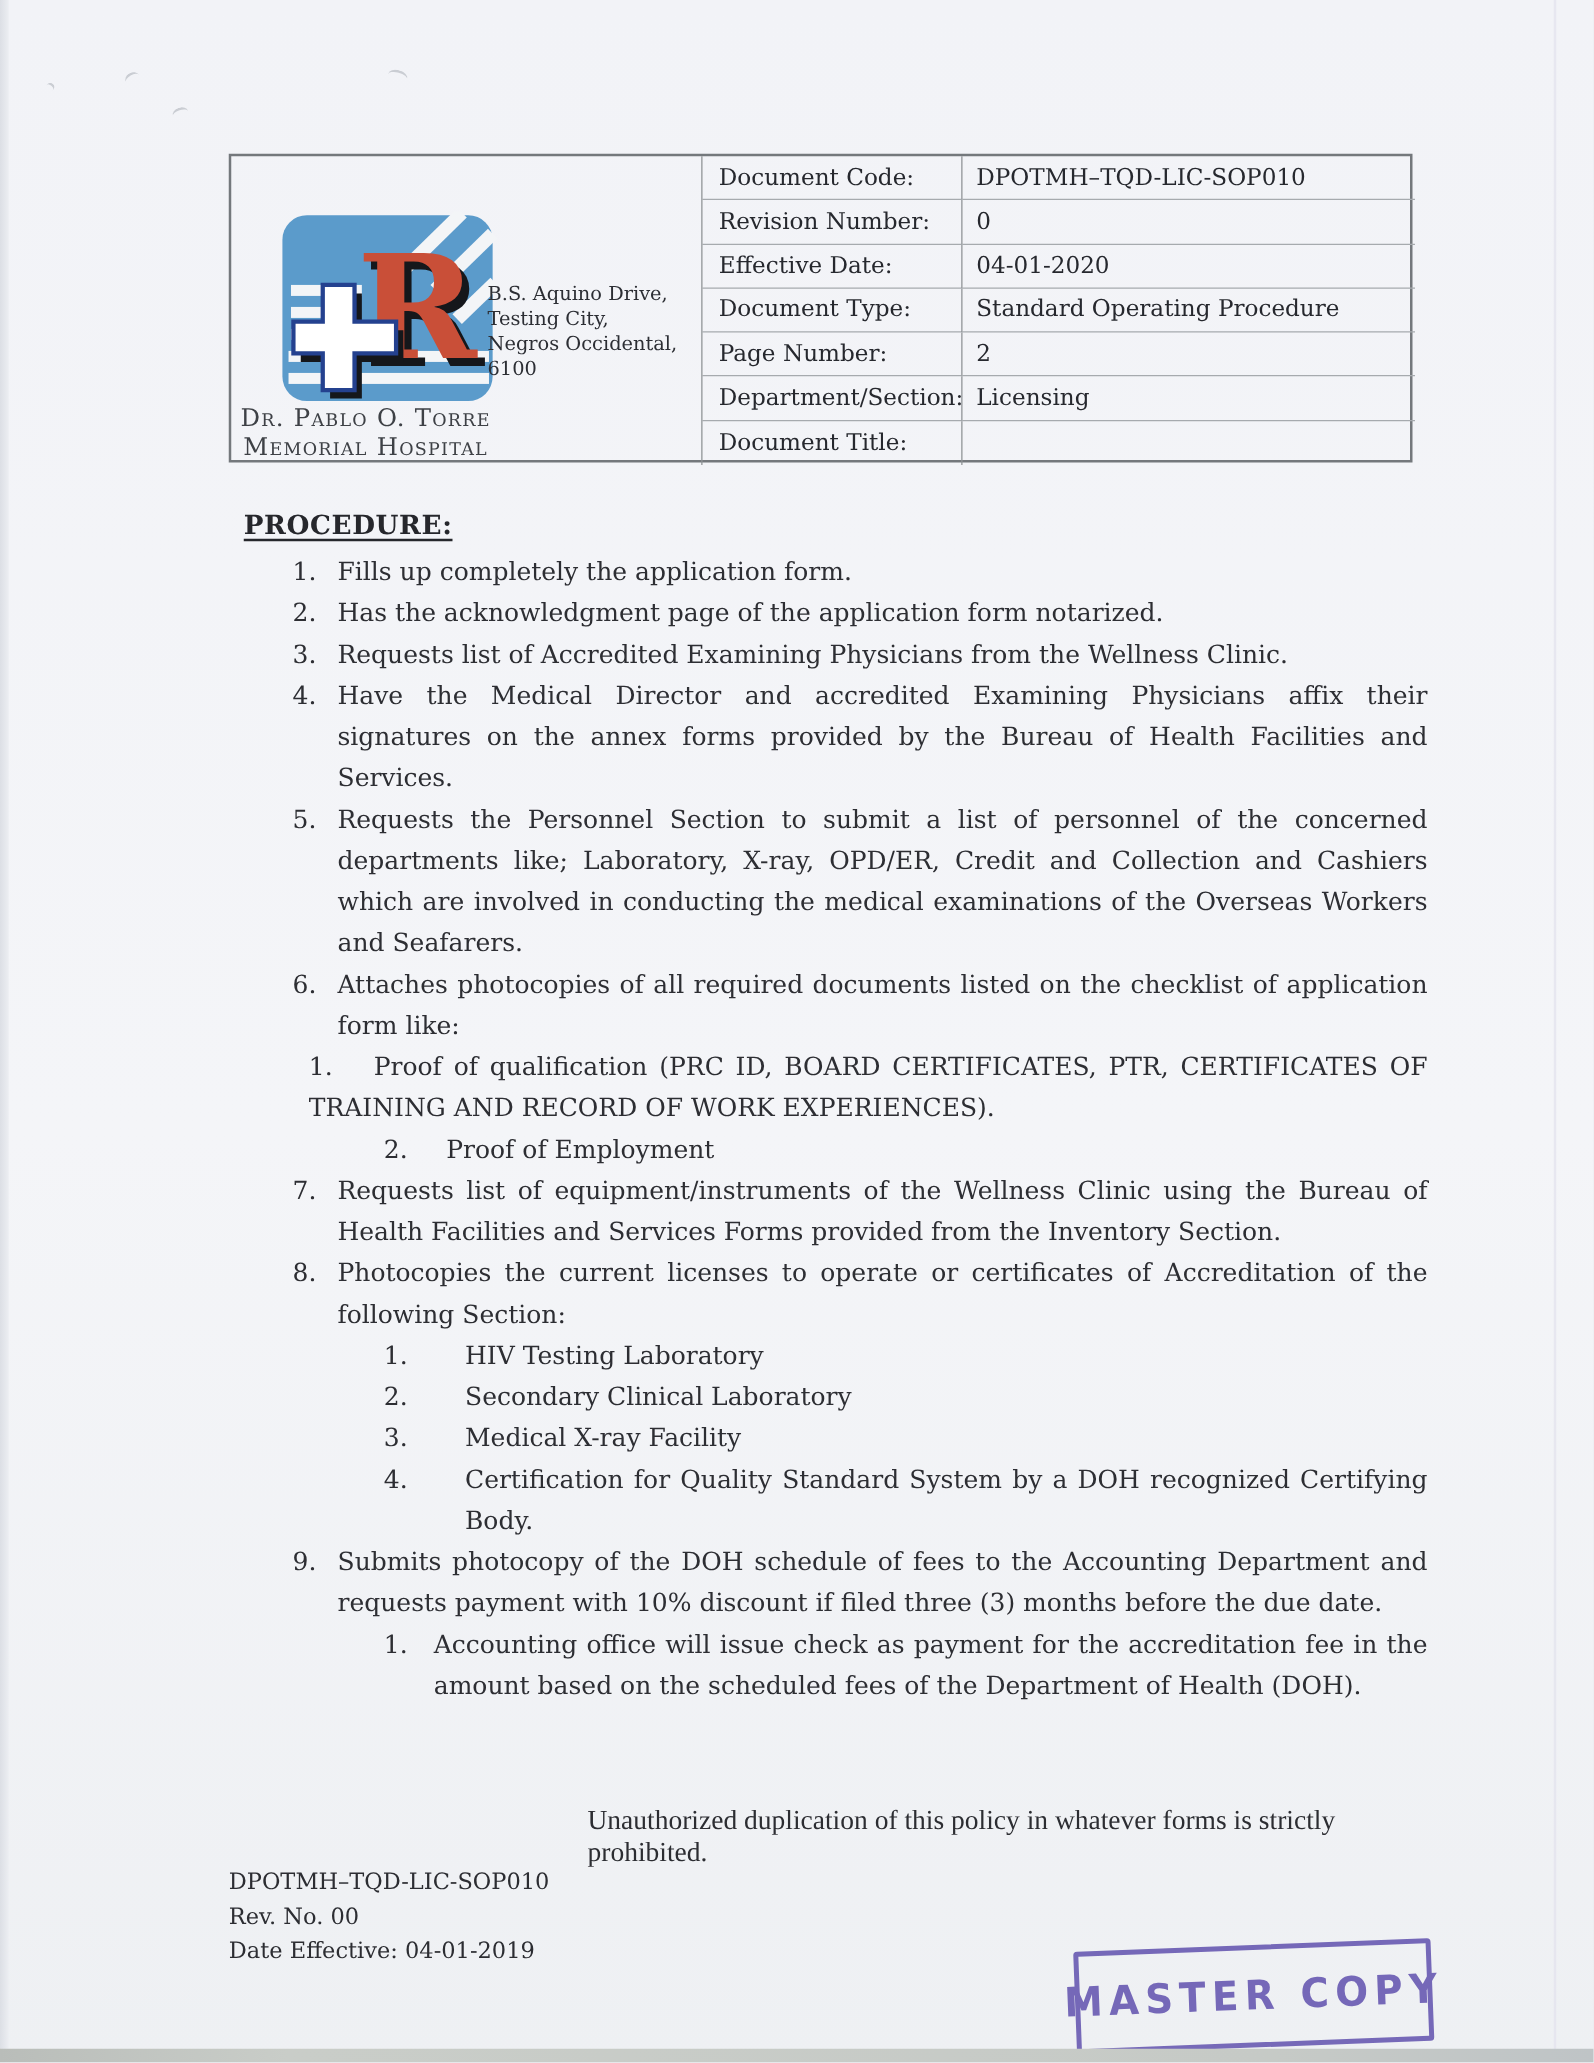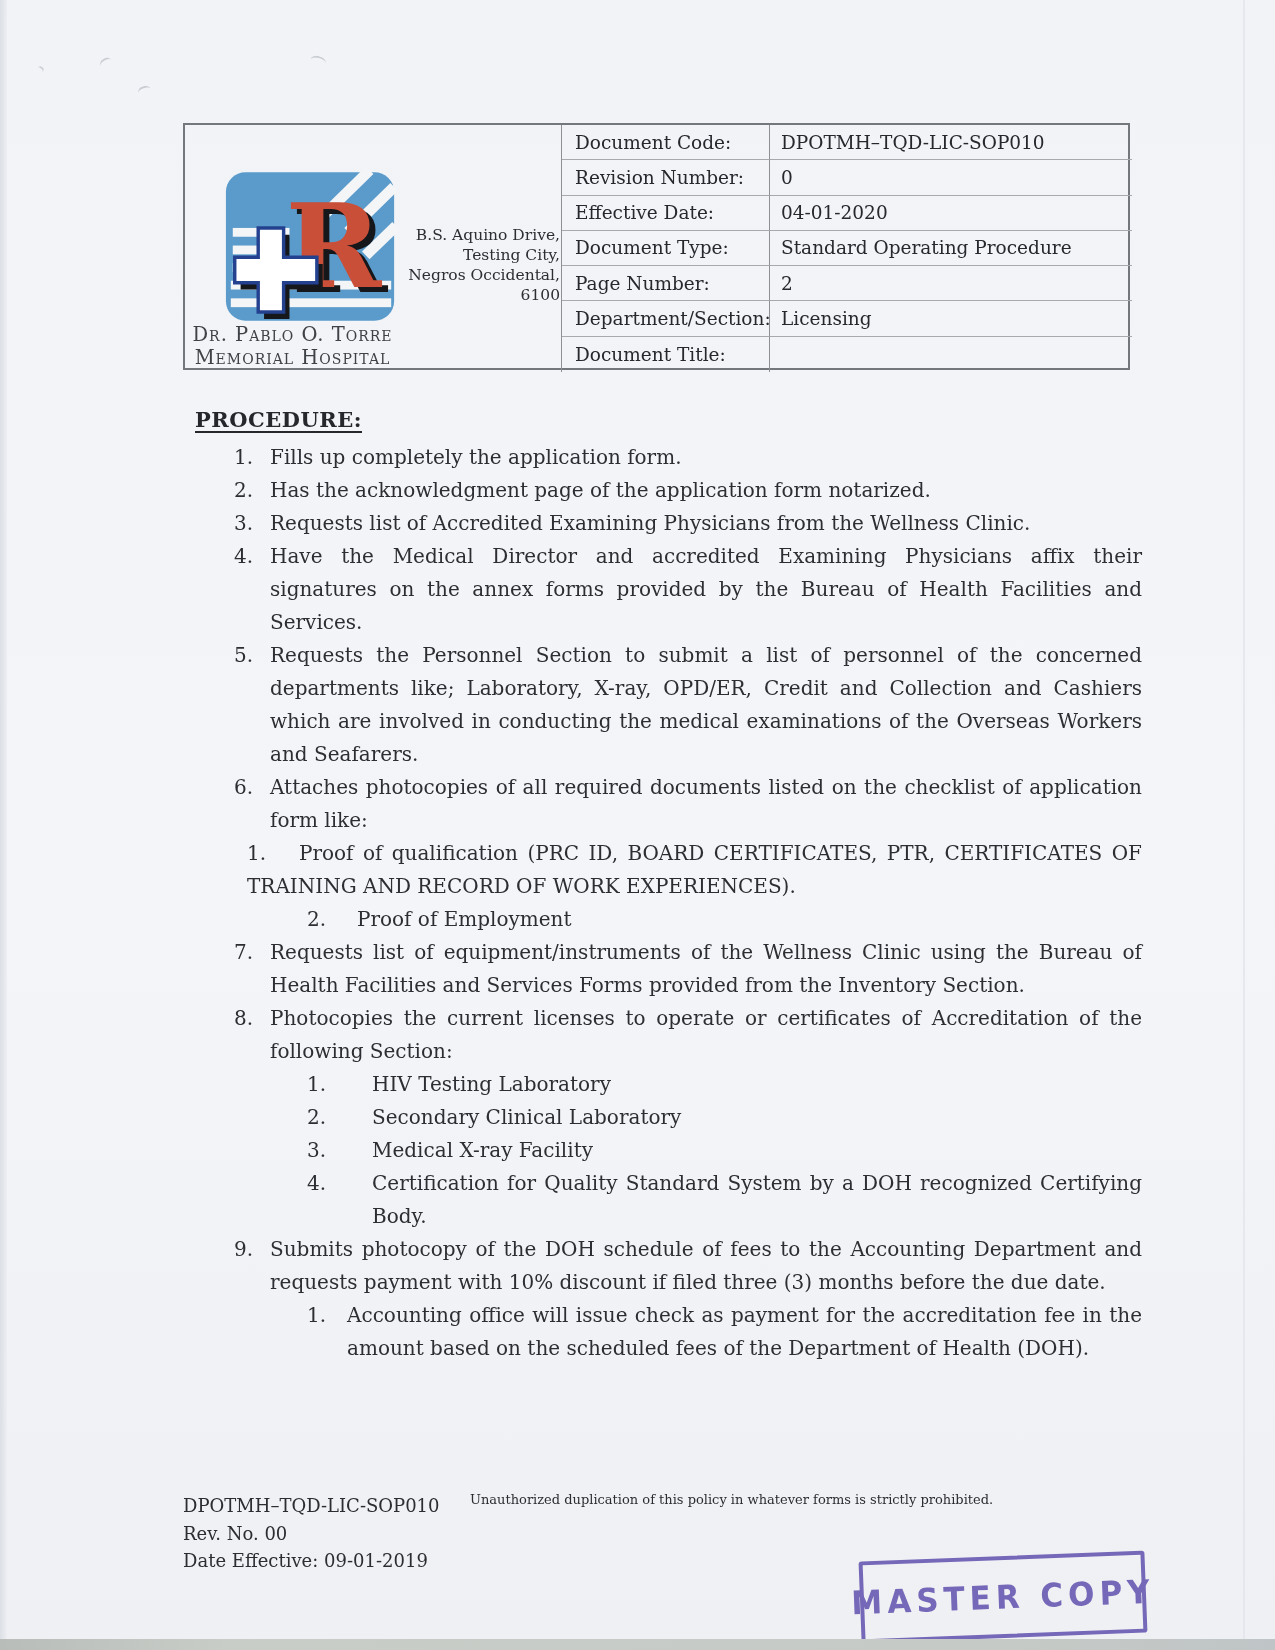--- a/index.html
+++ b/index.html
@@ -40,21 +40,21 @@
     border-right:1.5px solid #8d9194;box-sizing:border-box;
   }
   .cell{box-sizing:border-box;display:flex;align-items:center;
     font-size:18.5px;color:#26282e;text-align:right;}
   .cell.lab{grid-column:2;border-right:1.5px solid #8d9194;
     border-bottom:1px solid #a6aaae;padding-left:13px;}
   .cell.val{grid-column:3;border-bottom:1px solid #a6aaae;padding-left:11px;}
   .cell.last{border-bottom:none;}
 
   .logo-svg{position:absolute;left:38px;top:44px;}
-  .addr{position:absolute;left:205px;top:100px;width:170px;text-align:right;
+  .addr{position:absolute;left:205px;top:100px;width:170px;text-align:left;
     font-size:15.5px;line-height:20px;color:#2c2e34;}
   .hosp-name{position:absolute;left:0px;top:198px;width:215px;text-align:center;
     font-variant:small-caps;font-size:19.5px;line-height:23px;letter-spacing:1px;
     color:#3e4146;}
 
   
   .content{
     position:absolute;left:195px;top:403px;width:947px;
     font-size:20px;line-height:33px;color:#2d2e33;
   }
@@ -74,22 +74,22 @@
   .subli-inline{display:block;margin-left:52px;text-align:justify;}
   .subli-inline .numi{display:inline-block;width:52px;}
 
   
   .footer-left{
     position:absolute;left:183px;top:1492px;
     font-size:18px;line-height:27.5px;color:#2c2d32;
   }
   .footer-left .u{text-underline-offset:3px;}
   .footer-notice{
-    position:absolute;left:470px;top:1492px;width:650px;
-    font-size:13px;color:#2c2d32;
+    position:absolute;left:470px;top:1443px;width:650px;
+    font-size:22px;color:#2c2d32;font-family:Liberation Serif, serif;
   }
 
   
   .stamp{
     position:absolute;left:860px;top:1556px;width:278px;height:74px;
     border:4px solid #6b5db3;border-radius:3px;
     transform:rotate(-2.2deg);
     display:flex;align-items:center;justify-content:center;
     opacity:.92;
     background:rgba(255,255,255,0.0);
@@ -229,21 +229,21 @@
   </div>
 
   <div class="footer-left">
     <div>DPOTMH–TQD-LIC-SOP010</div>
     <div>
       <span>Rev. No.</span>
       <span class="u">00</span>
     </div>
     <div>
       <span>Date Effective:</span>
-      <span>09-01-2019</span>
+      <span>04-01-2019</span>
     </div>
   </div>
   <div class="footer-notice">Unauthorized duplication of this policy in whatever forms is strictly prohibited.</div>
 
   <div class="stamp">
     <span class="stamp-text">MASTER COPY</span>
   </div>
 
   <div class="bottom-band"></div>
 </div>

